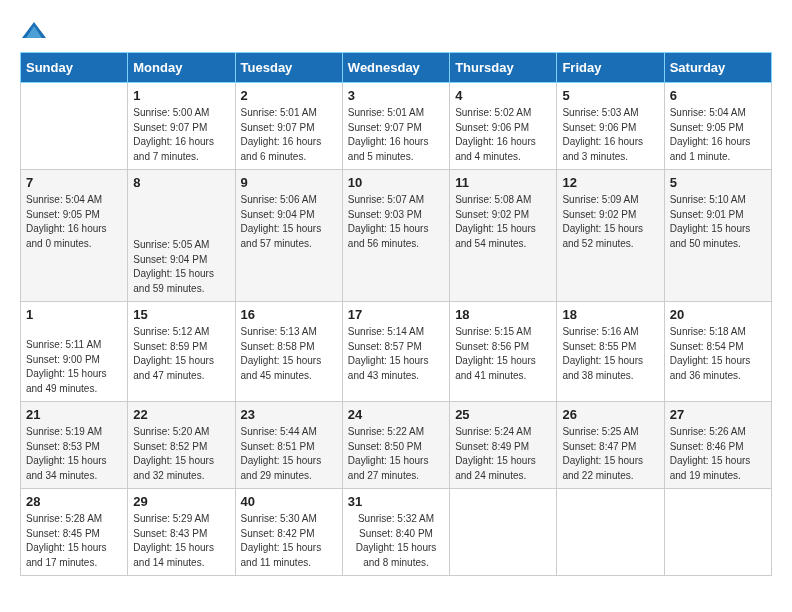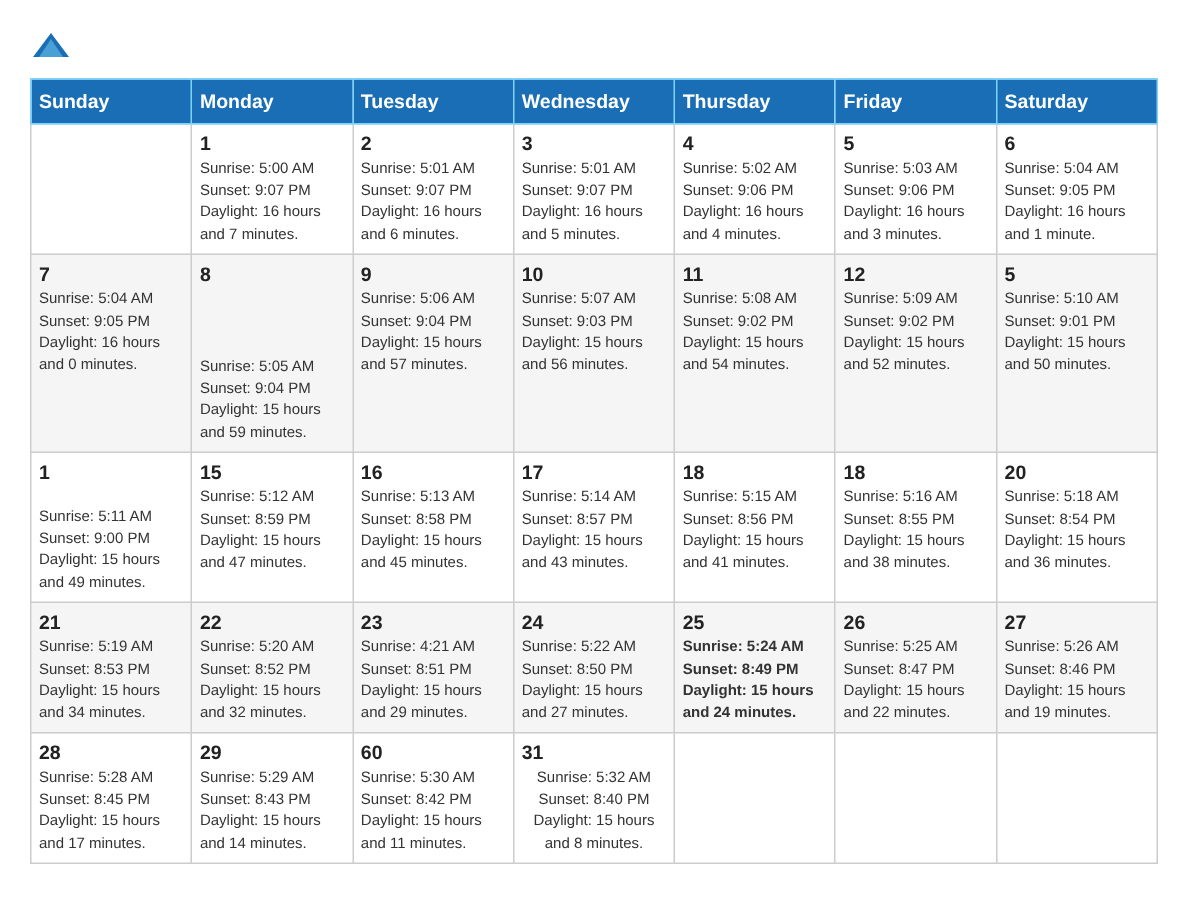--- a/index.html
+++ b/index.html
@@ -288,35 +288,35 @@
         </td>
         <td>
           <span class="day-number">22</span>
           <div class="day-info" style="white-space: pre-line;">Sunrise: 5:20 AM
 Sunset: 8:52 PM
 Daylight: 15 hours
 and 32 minutes.</div>
         </td>
         <td>
           <span class="day-number">23</span>
-          <div class="day-info" style="white-space: pre-line;">Sunrise: 4:21 AM
+          <div class="day-info" style="white-space: pre-line;">Sunrise: 5:44 AM
 Sunset: 8:51 PM
 Daylight: 15 hours
 and 29 minutes.</div>
         </td>
         <td>
           <span class="day-number">24</span>
           <div class="day-info" style="white-space: pre-line;">Sunrise: 5:22 AM
 Sunset: 8:50 PM
 Daylight: 15 hours
 and 27 minutes.</div>
         </td>
         <td>
           <span class="day-number">25</span>
-          <div class="day-info" style="white-space: pre-line; font-weight: bold;">Sunrise: 5:24 AM
+          <div class="day-info" style="white-space: pre-line;">Sunrise: 5:24 AM
 Sunset: 8:49 PM
 Daylight: 15 hours
 and 24 minutes.</div>
         </td>
         <td>
           <span class="day-number">26</span>
           <div class="day-info" style="white-space: pre-line;">Sunrise: 5:25 AM
 Sunset: 8:47 PM
 Daylight: 15 hours
 and 22 minutes.</div>
@@ -338,21 +338,21 @@
 and 17 minutes.</div>
         </td>
         <td>
           <span class="day-number">29</span>
           <div class="day-info" style="white-space: pre-line;">Sunrise: 5:29 AM
 Sunset: 8:43 PM
 Daylight: 15 hours
 and 14 minutes.</div>
         </td>
         <td>
-          <span class="day-number">60</span>
+          <span class="day-number">40</span>
           <div class="day-info" style="white-space: pre-line;">Sunrise: 5:30 AM
 Sunset: 8:42 PM
 Daylight: 15 hours
 and 11 minutes.</div>
         </td>
         <td>
           <span class="day-number">31</span>
           <div class="day-info" style="white-space: pre-line; text-align: center;">Sunrise: 5:32 AM
 Sunset: 8:40 PM
 Daylight: 15 hours

